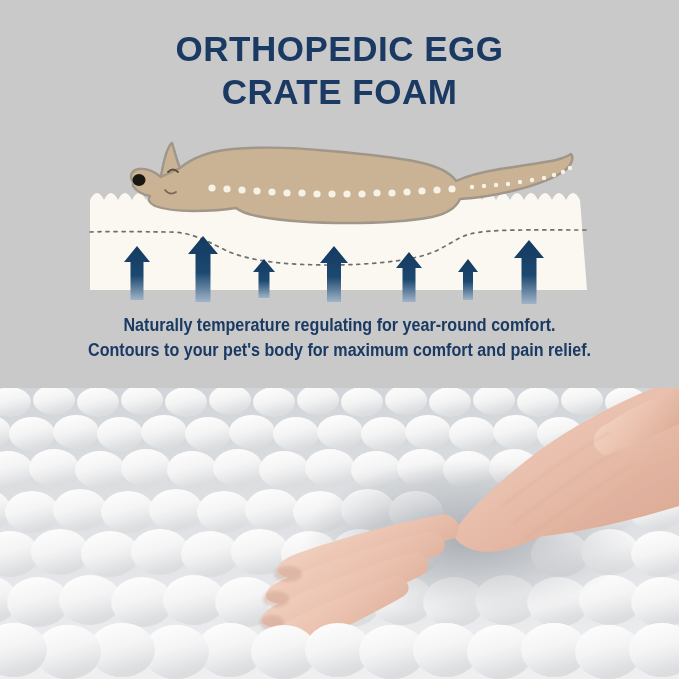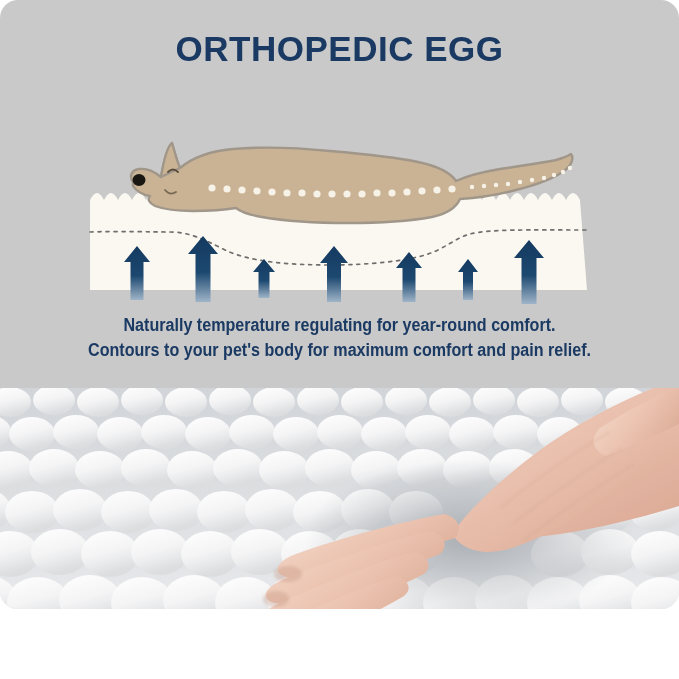--- a/index.html
+++ b/index.html
@@ -6,24 +6,23 @@
     margin: 0;
     padding: 0;
     background: #ffffff;
   }
   body {
     font-family: "Liberation Sans", sans-serif;
   }
   #poster {
     position: relative;
     width: 679px;
-    height: 609px;
+    height: 679px;
     overflow: hidden;
     background: #ffffff;
-    border-radius: 18px;
   }
 
   
   .top-panel {
     position: absolute;
     left: 0; top: 0;
     width: 679px;
     height: 388px;
     background: #c9c9c9;
     overflow: hidden;
@@ -81,20 +80,21 @@
 </style>
 </head>
 <body>
 
 <div id="poster">
 
   <div class="top-panel">
 
     <div class="headline">
       <span class="l1">ORTHOPEDIC EGG</span>
+      <span class="l2">CRATE FOAM</span>
     </div>
 
     <svg class="illustration" viewBox="0 0 679 180">
       <defs>
         <linearGradient id="arrowGrad" x1="0" y1="0" x2="0" y2="1">
           <stop offset="0%" stop-color="#153a60"></stop>
           <stop offset="55%" stop-color="#1c4870"></stop>
           <stop offset="100%" stop-color="#9fb4c8"></stop>
         </linearGradient>
       </defs>

